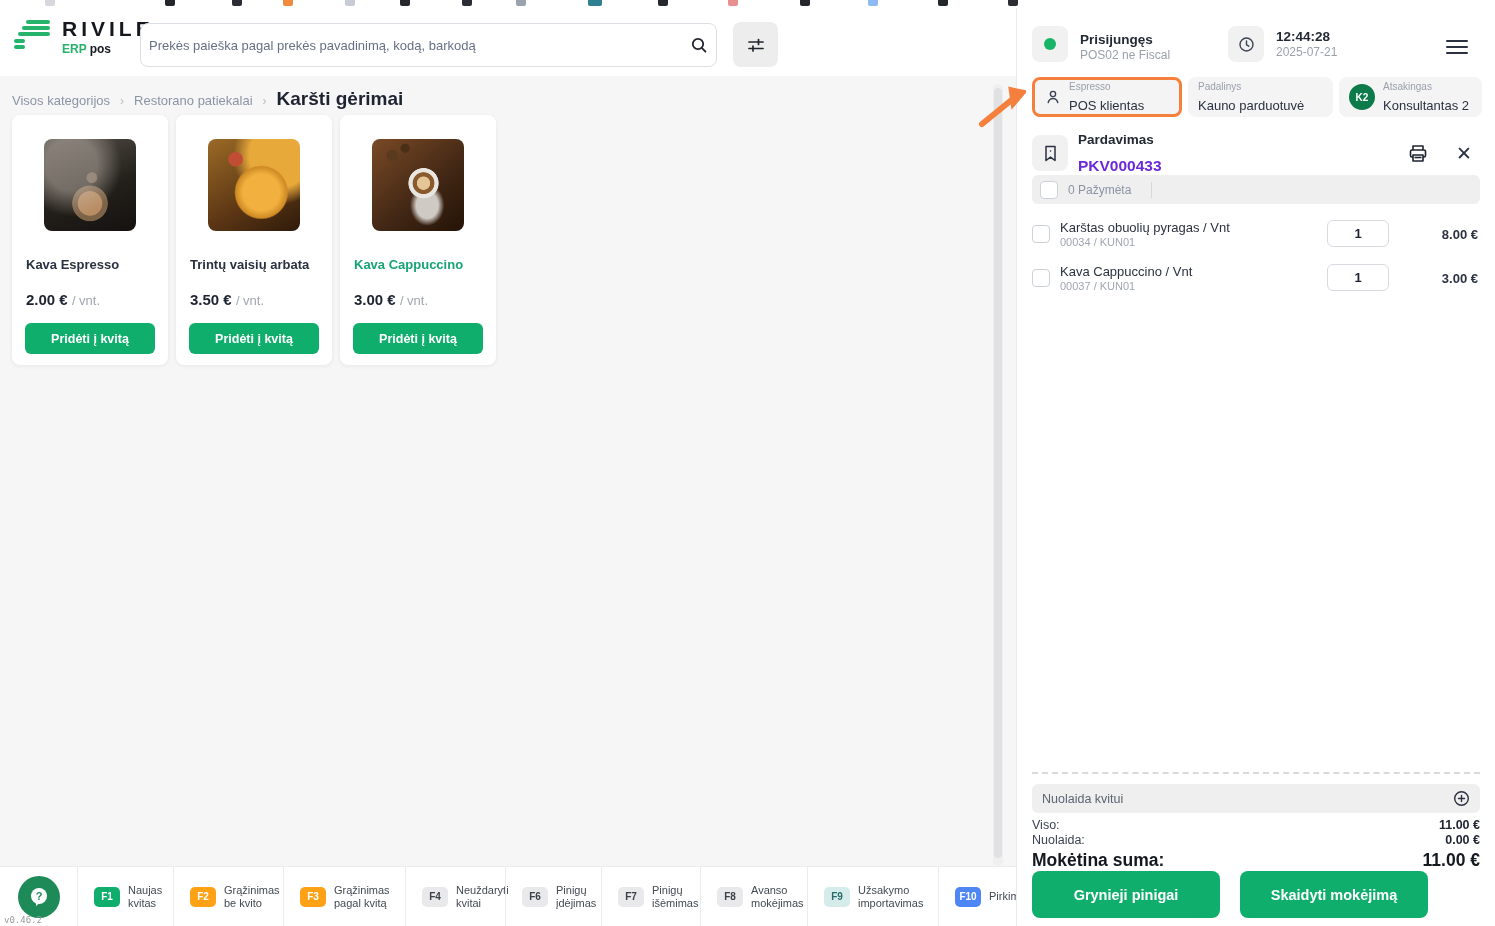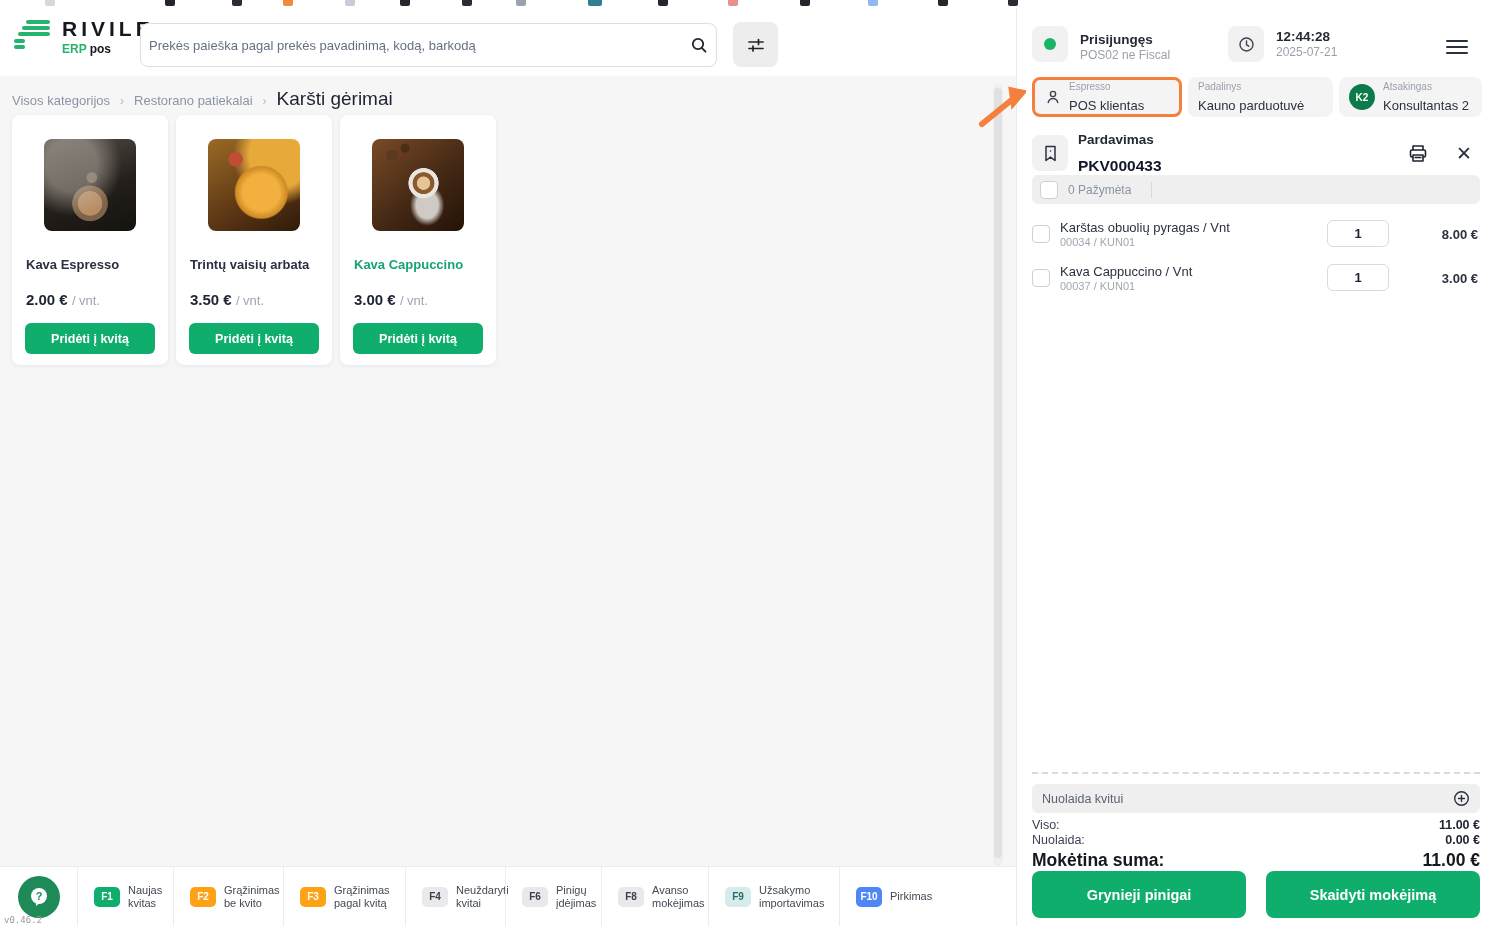--- a/index.html
+++ b/index.html
@@ -26,21 +26,21 @@
     border:1px solid #dcdfe3; border-radius:8px; display:flex; align-items:center; padding:0 8px; }
   .search-box input { flex:1; border:none; outline:none; font-size:13px; color:#3c4452; background:transparent;
     font-family:inherit; }
   .search-box input::placeholder { color:#667085; opacity:1; }
   .filter-btn { position:absolute; left:733px; top:14px; width:45px; height:45px; background:#ededee;
     border-radius:8px; display:flex; align-items:center; justify-content:center; cursor:pointer; }
 
   .breadcrumb { position:absolute; left:12px; top:80px; display:flex; align-items:baseline; gap:10px; }
   .crumb { font-size:13px; color:#8b94a5; cursor:pointer; }
   .crumb-sep { font-size:12px; color:#b4bac4; }
-  .crumb-current { font-size:19px; font-weight:normal; color:#1d2330; }
+  .crumb-current { font-size:19px; font-weight:bold; color:#1d2330; }
 
   .cards { position:absolute; left:12px; top:107px; display:flex; gap:8px; }
   .card { width:156px; height:250px; background:#fff; border-radius:8px; box-shadow:0 1px 4px rgba(20,24,32,.07);
     position:relative; }
   .card-img { position:absolute; left:32px; top:24px; width:92px; height:92px; border-radius:8px; }
   .img-espresso { background:
     radial-gradient(ellipse at 30% 28%, rgba(205,195,185,.45) 0 28%, transparent 55%),
     radial-gradient(circle at 50% 70%, #b98d63 0 15%, #7d6347 16% 22%, transparent 23%),
     radial-gradient(circle at 52% 42%, #6d5c4a 0 7%, transparent 8%),
     linear-gradient(160deg,#55504a,#24201b 55%,#141210); }
@@ -101,21 +101,21 @@
   .chip-branch { width:145px; }
   .chip-resp { width:143px; }
   .avatar { width:26px; height:26px; border-radius:50%; background:#0c7a4b; color:#fff; font-size:10px;
     font-weight:bold; display:flex; align-items:center; justify-content:center; }
 
   .arrow-callout { position:absolute; left:974px; top:86px; }
 
   .sale-header { position:absolute; left:15px; top:126px; width:448px; height:38px; display:flex; align-items:center; }
   .sale-titles { margin-left:10px; }
   .sale-titles .t { font-size:13.5px; font-weight:bold; color:#232a35; }
-  .sale-titles .n { font-size:15.5px; font-weight:bold; color:#0f172a; margin-top:10px; }
+  .sale-titles .n { font-size:15.5px; font-weight:bold; color:#6d28d9; margin-top:10px; }
   .sale-actions { margin-left:auto; display:flex; align-items:center; gap:28px; padding-right:8px; }
   .icon-btn { cursor:pointer; display:flex; align-items:center; justify-content:center; }
   .close-x { font-size:19px; color:#2a3140; }
 
   .select-bar { position:absolute; left:15px; top:167px; width:448px; height:29px; background:#efeff0;
     border-radius:6px; display:flex; align-items:center; padding:0 8px; }
   .checkbox { width:18px; height:18px; background:#fff; border:1px solid #ccd1d8; border-radius:4px; cursor:pointer; flex:0 0 auto; }
   .select-bar .lbl { font-size:12px; color:#8b94a5; margin-left:10px; }
   .select-bar .vsep { width:1px; height:16px; background:#d8d8da; margin-left:20px; }
 
@@ -132,21 +132,21 @@
   .discount-bar { position:absolute; left:15px; top:776px; width:448px; height:29px; background:#efeff0;
     border-radius:6px; display:flex; align-items:center; padding:0 10px; }
   .discount-bar .lbl { font-size:12.5px; color:#5b6470; }
   .discount-bar .plus { margin-left:auto; cursor:pointer; display:flex; }
 
   .totals { position:absolute; left:15px; top:810px; width:448px; }
   .tot-row { display:flex; justify-content:space-between; font-size:12.5px; color:#3b4252; line-height:15px; }
   .tot-row .v { font-weight:bold; color:#1d2330; }
   .tot-due { display:flex; justify-content:space-between; font-size:17.5px; font-weight:bold; color:#14181f; margin-top:2px; }
 
-  .payments { position:absolute; left:15px; top:863px; width:448px; display:flex; gap:20px; }
+  .payments { position:absolute; left:15px; top:863px; width:396px; display:flex; gap:20px; }
   .pay-btn { flex:1; height:47px; background:#10ae6c; border:none; border-radius:8px; color:#fff;
     font-size:14.5px; font-weight:bold; cursor:pointer; font-family:inherit; }
 </style>
 </head>
 <body>
 
 <div class="top-strip">
   <div class="frag" style="left:45px;background:#d7d7de"></div>
   <div class="frag" style="left:165px;background:#23262b"></div>
   <div class="frag" style="left:232px;background:#2a2d33"></div>
@@ -256,20 +256,24 @@
       <span class="fk-label">Grąžinimas pagal kvitą</span>
     </div>
     <div class="bb-cell" style="width:100px">
       <span class="fk-badge fk-gray">F4</span>
       <span class="fk-label">Neuždaryti kvitai</span>
     </div>
     <div class="bb-cell" style="width:96px">
       <span class="fk-badge fk-gray">F6</span>
       <span class="fk-label">Pinigų įdėjimas</span>
     </div>
+    <div class="bb-cell" style="width:99px">
+      <span class="fk-badge fk-gray">F7</span>
+      <span class="fk-label">Pinigų išėmimas</span>
+    </div>
     <div class="bb-cell" style="width:107px">
       <span class="fk-badge fk-gray">F8</span>
       <span class="fk-label">Avanso mokėjimas</span>
     </div>
     <div class="bb-cell" style="width:131px">
       <span class="fk-badge fk-teal">F9</span>
       <span class="fk-label">Užsakymo importavimas</span>
     </div>
     <div class="bb-cell" style="width:78px">
       <span class="fk-badge fk-blue">F10</span>

